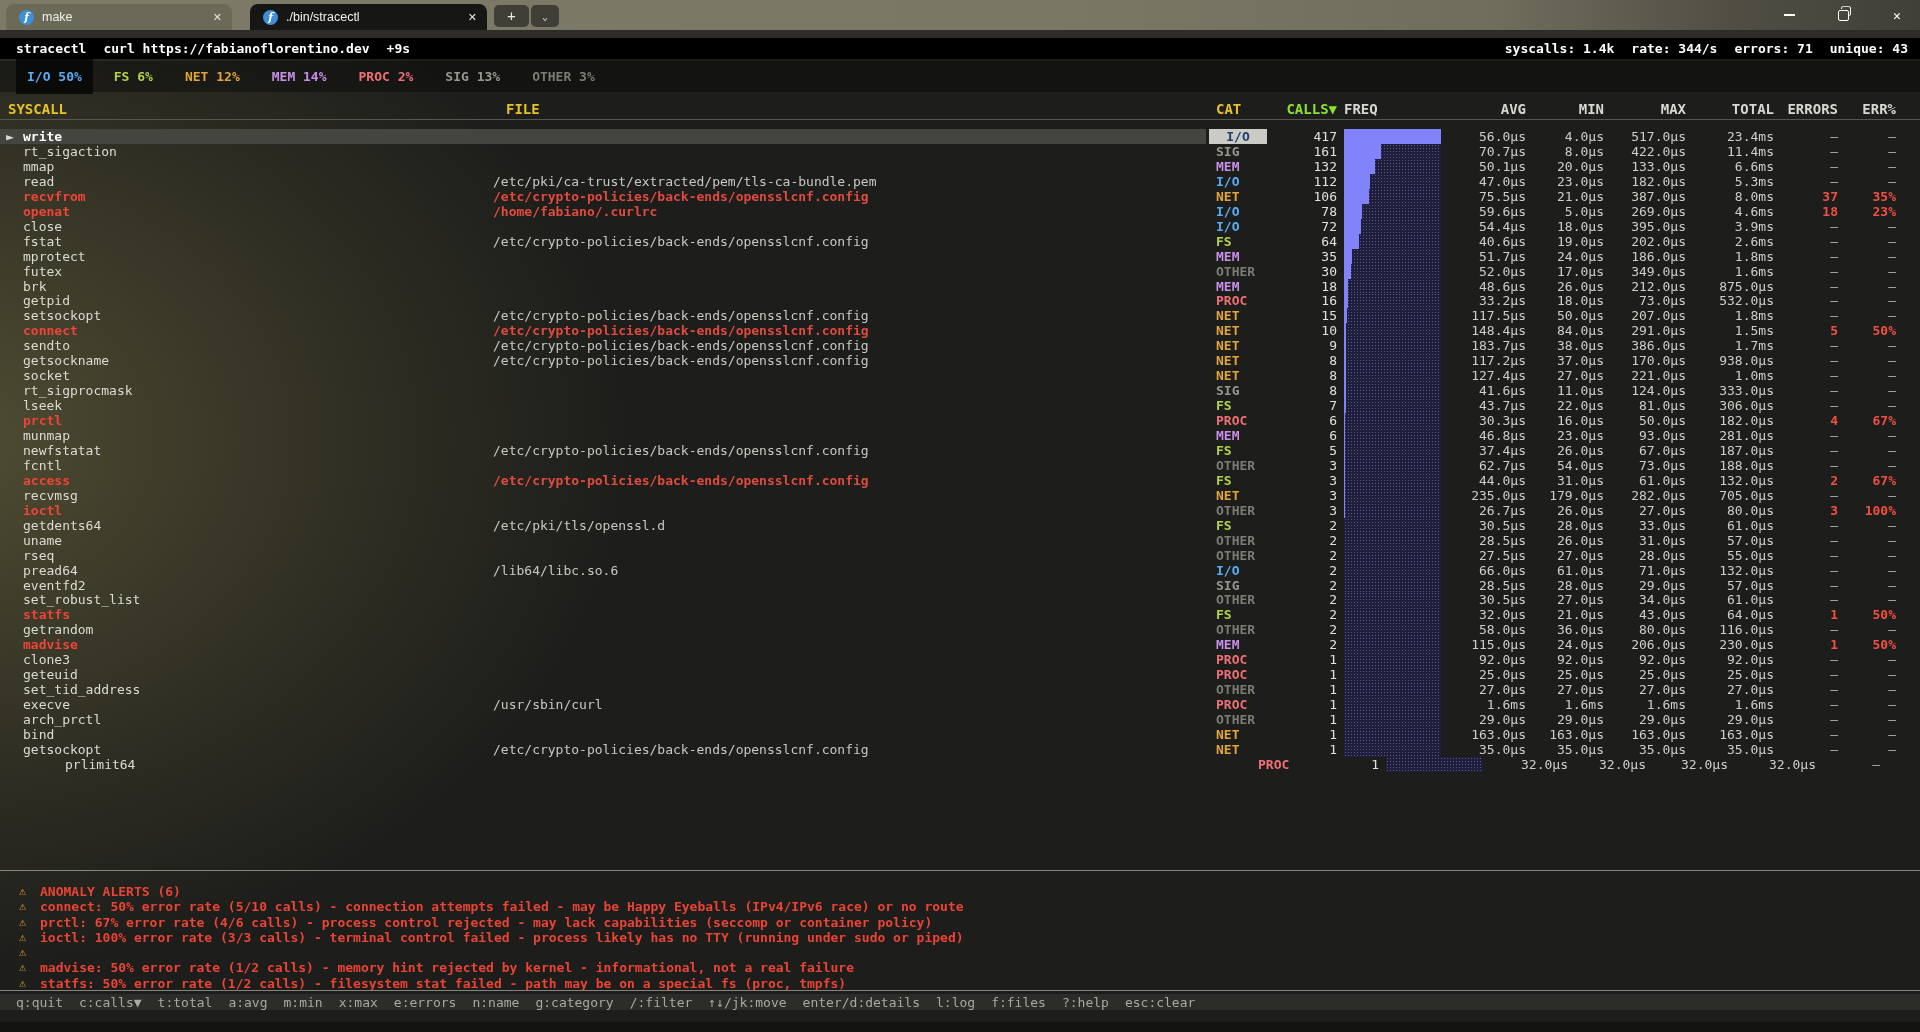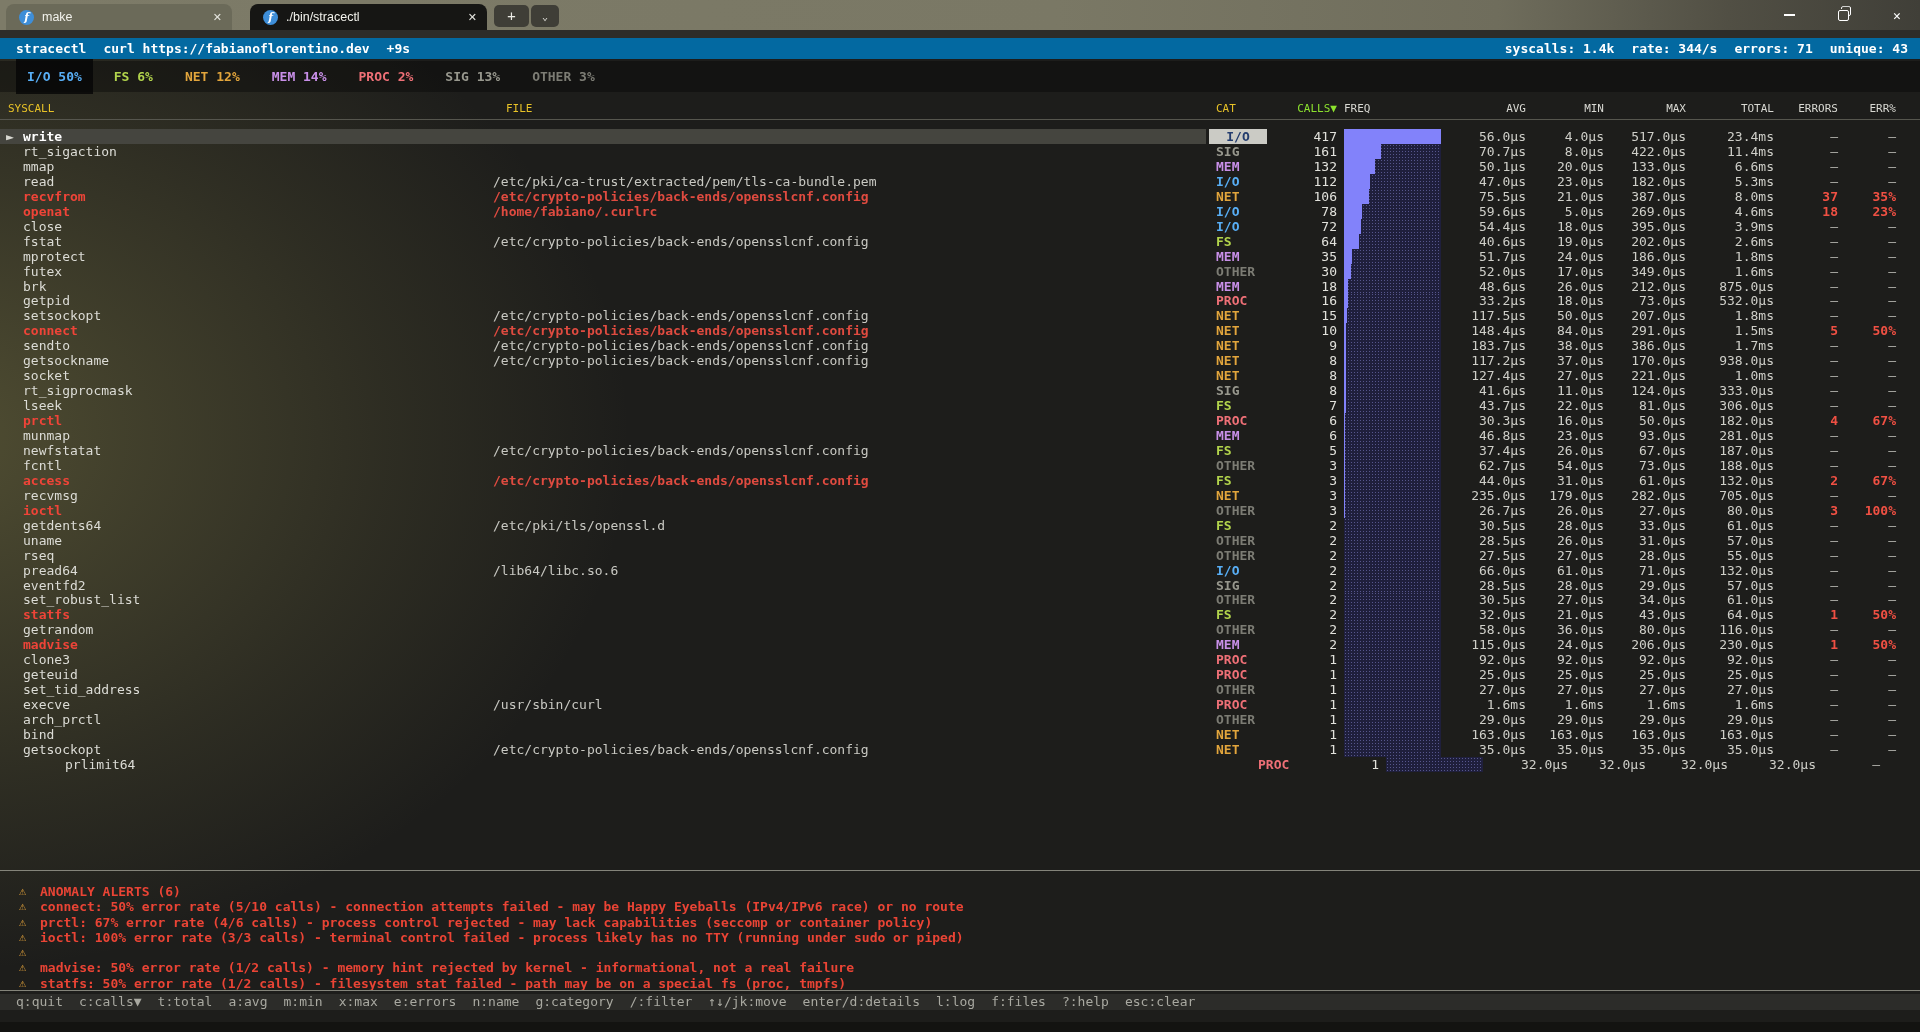--- a/index.html
+++ b/index.html
@@ -23,33 +23,33 @@
   #tabchev{left:531px;width:28px;font-size:10px;}
   .wctrl{position:absolute;top:0;height:30px;width:46px;display:flex;align-items:center;justify-content:center;color:#fff;}
   #win-min{left:1766px;} #win-restore{left:1820px;} #win-close{left:1874px;font-size:13px;}
   .min-glyph{width:11px;height:1.5px;background:#fff;}
   .restore-glyph{position:relative;width:9px;height:9px;border:1.2px solid #fff;border-radius:2px;}
   .restore-glyph::before{content:"";position:absolute;top:-4.2px;left:2.6px;width:8px;height:8px;
       border:1.2px solid #fff;border-radius:2px;
       clip-path:polygon(0 0,100% 0,100% 100%,74% 100%,74% 26%,0 26%);}
   .gapbar{position:absolute;top:30px;left:0;width:1920px;height:8px;background:#2d2c29;}
   
-  .cmdbar{position:absolute;top:38px;left:0;width:1920px;height:21px;background:#0369a1;color:#fff;
+  .cmdbar{position:absolute;top:38px;left:0;width:1920px;height:21px;background:#000000;color:#fff;
           font-weight:bold;font-size:13px;display:flex;align-items:center;}
   .cmd-left{display:flex;gap:17px;padding-left:16px;white-space:nowrap;}
   .cmd-right{margin-left:auto;display:flex;gap:17px;padding-right:12px;white-space:nowrap;}
   
   .screen{position:absolute;top:59px;left:0;width:1920px;height:973px;
     background:radial-gradient(1000px 760px at -70px 380px, rgba(132,127,74,0.50), rgba(132,127,74,0.16) 46%, transparent 70%),#1d1d1b;}
   #catbar{position:absolute;top:2px;left:0;width:1904px;height:31px;background:rgba(8,8,6,0.42);
           display:flex;align-items:center;padding-left:16px;gap:10px;}
   .chip{padding:2px 11px;height:31px;line-height:31px;font-size:13px;font-weight:bold;white-space:nowrap;}
   .chip.selected{background:rgba(6,6,6,0.82);}
   #thead{position:absolute;top:41px;left:0;width:1920px;height:18px;}
-  #thead span{position:absolute;line-height:18px;font-size:11px;font-weight:normal;}
+  #thead span{position:absolute;line-height:18px;font-size:14px;font-weight:bold;}
   .h-yellow{color:#e8c227;} .h-green{color:#8ce22e;} .h-dim{color:#d8d8d2;text-align:right;}
   .hline{position:absolute;left:0;width:1920px;height:1px;}
   #hline-header{top:60px;background:#56564e;}
   #hline-alerts-top{top:811px;background:#84847a;}
   #hline-alerts-bottom{top:931px;background:#84847a;}
   
   #rows{position:absolute;top:70px;left:0;width:1920px;height:660px;}
   .row{position:absolute;left:0;width:1920px;height:15px;}
   .row span{position:absolute;line-height:15px;font-size:13px;white-space:nowrap;}
   .row-hl{position:absolute;left:0;top:0;width:1206px;height:100%;background:#45453f;}
@@ -72,21 +72,21 @@
   .freq-track{position:absolute;left:1344px;width:97px;top:0;height:15px;background-color:#1f1f3c;
       background-image:radial-gradient(#56568c 0.8px, transparent 1px);background-size:3px 3px;}
   .freq-fill{position:absolute;left:0;top:0;height:100%;background:#8282fa;}
   
   #alerts{position:absolute;top:825px;left:0;width:1920px;}
   .alert-line{position:relative;height:15.3px;}
   .warn-icon{position:absolute;left:19px;top:0;line-height:15.3px;font-size:12px;color:#e9a63b;font-weight:bold;}
   .alert-text{position:absolute;left:40px;top:0;line-height:15.3px;font-size:13px;font-weight:bold;color:#ea4435;white-space:nowrap;}
   
   #statusbar{position:absolute;top:935px;left:0;width:1904px;height:16px;background:rgba(148,148,136,0.13);
-     display:flex;gap:16px;padding-left:16px;font-size:13px;color:#a9a9a1;white-space:nowrap;}
+     display:flex;align-items:center;gap:16px;padding-left:16px;font-size:13px;color:#a9a9a1;white-space:nowrap;}
   #bottomstrip{position:absolute;top:963px;left:0;width:1920px;height:10px;background:#131311;}
 </style>
 </head>
 <body>
 
 <div class="titlebar">
   <div class="tab inactive">
     <span class="ficon">f</span>
     <span class="tab-label">make</span>
     <span class="tclose">✕</span>

